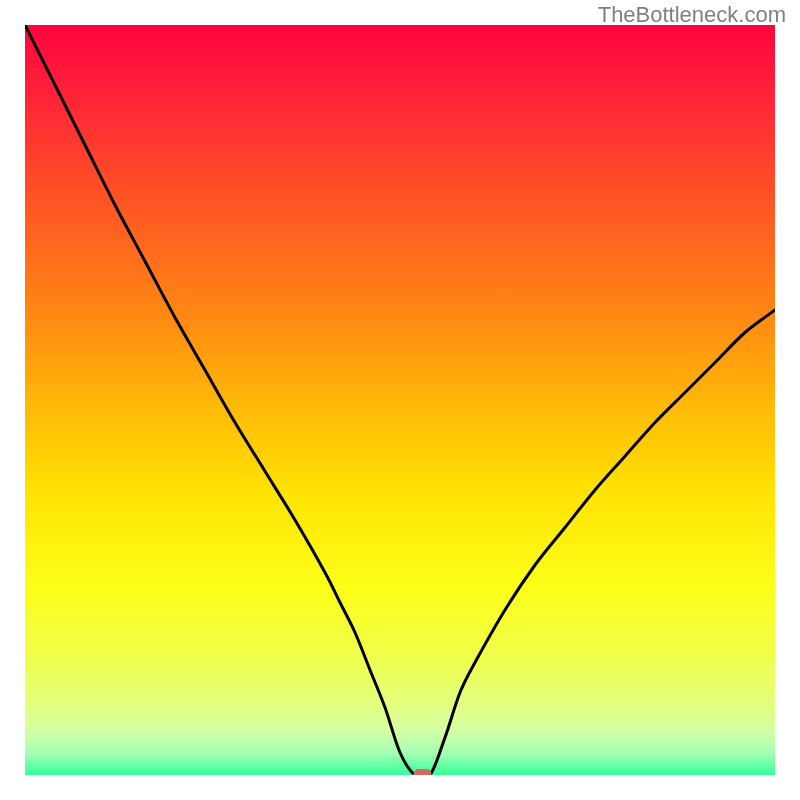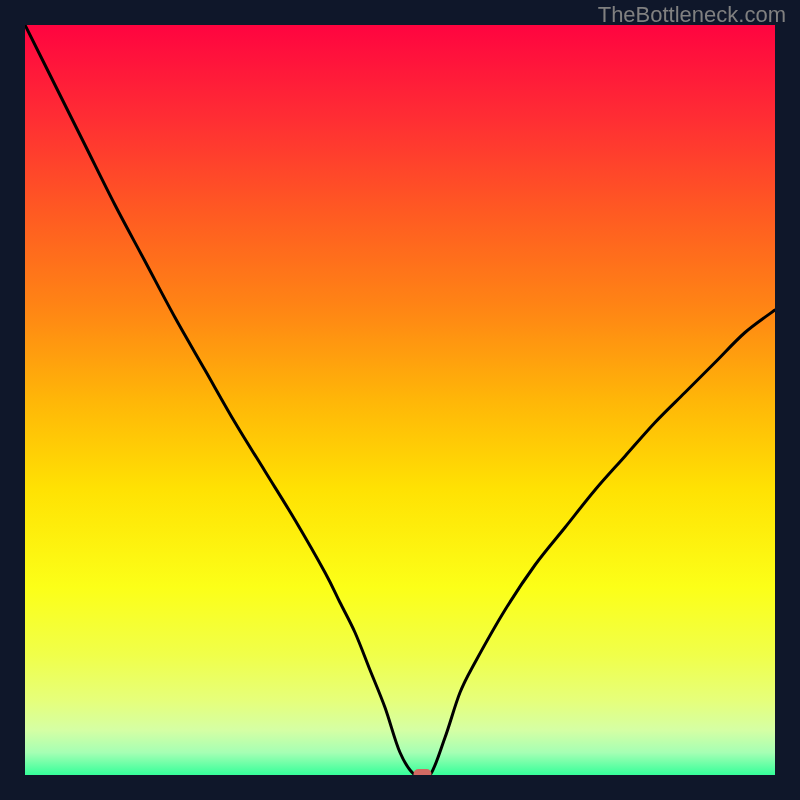--- a/index.html
+++ b/index.html
@@ -9,21 +9,21 @@
     height: 800px;
     background: #000000;
     overflow: hidden;
   }
   .frame {
     position: absolute;
     left: 0;
     top: 0;
     width: 800px;
     height: 800px;
-    background: #0f172a;
+    background: #ffffff;
   }
   .watermark {
     position: absolute;
     top: 2px;
     right: 14px;
     color: #808080;
     font-family: Arial, Helvetica, sans-serif;
     font-size: 22px;
     font-weight: 500;
   }

